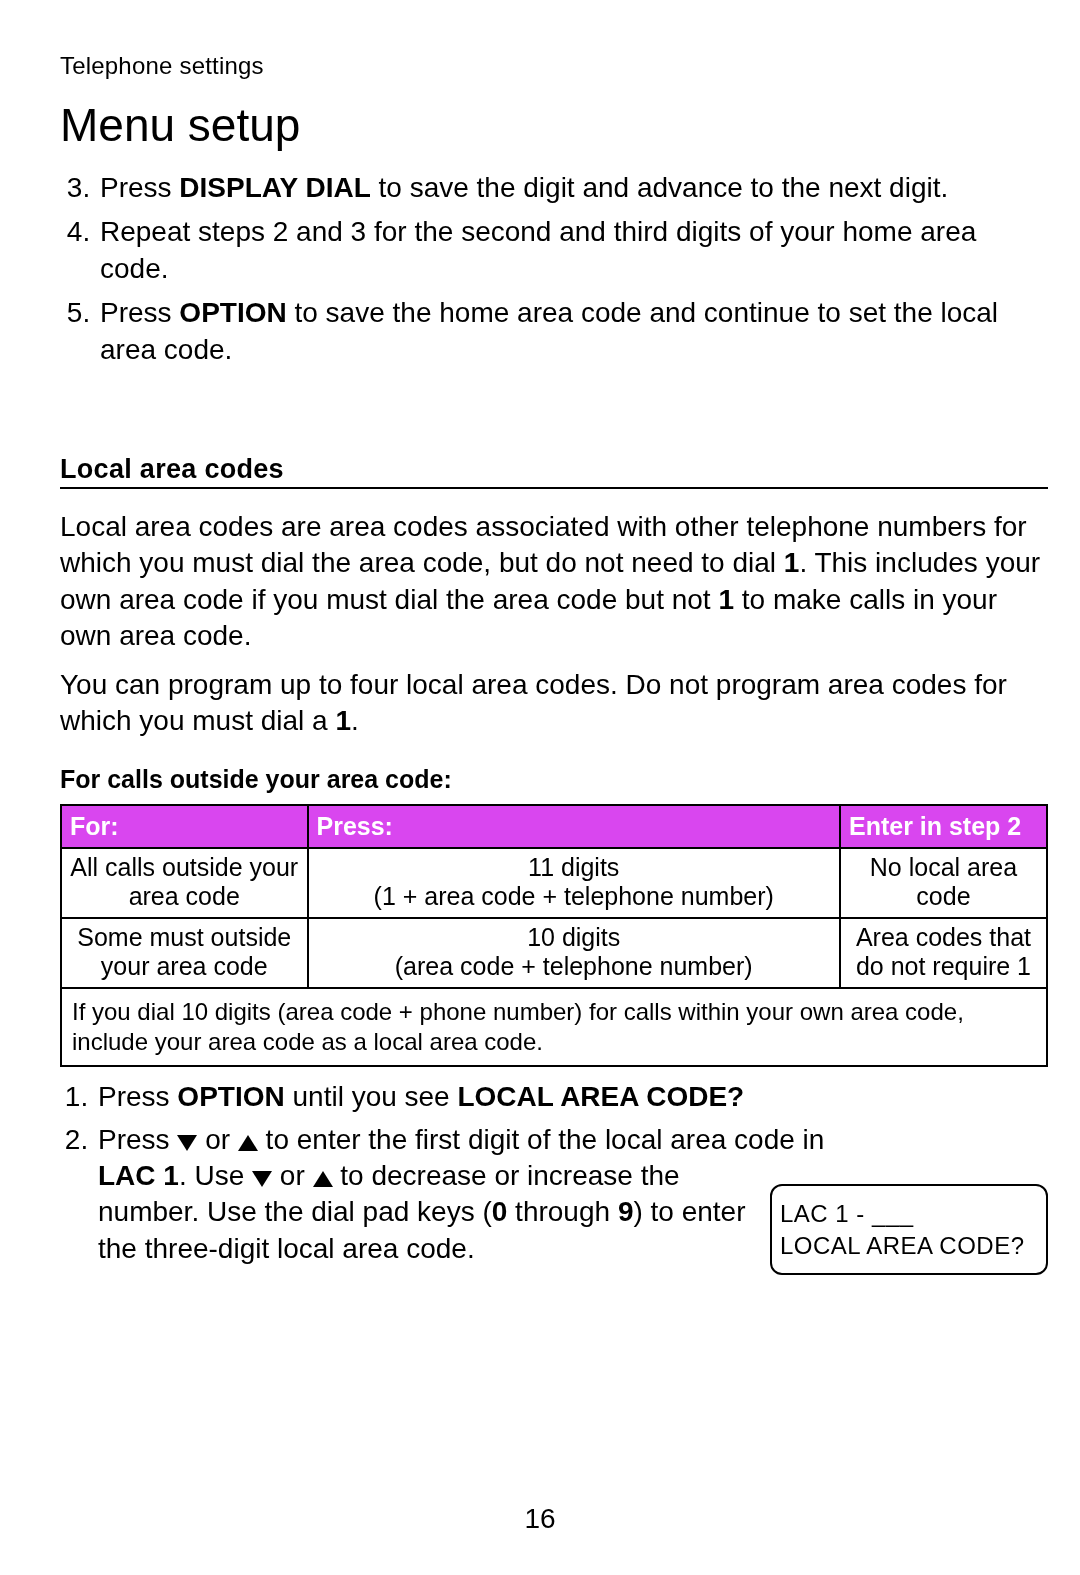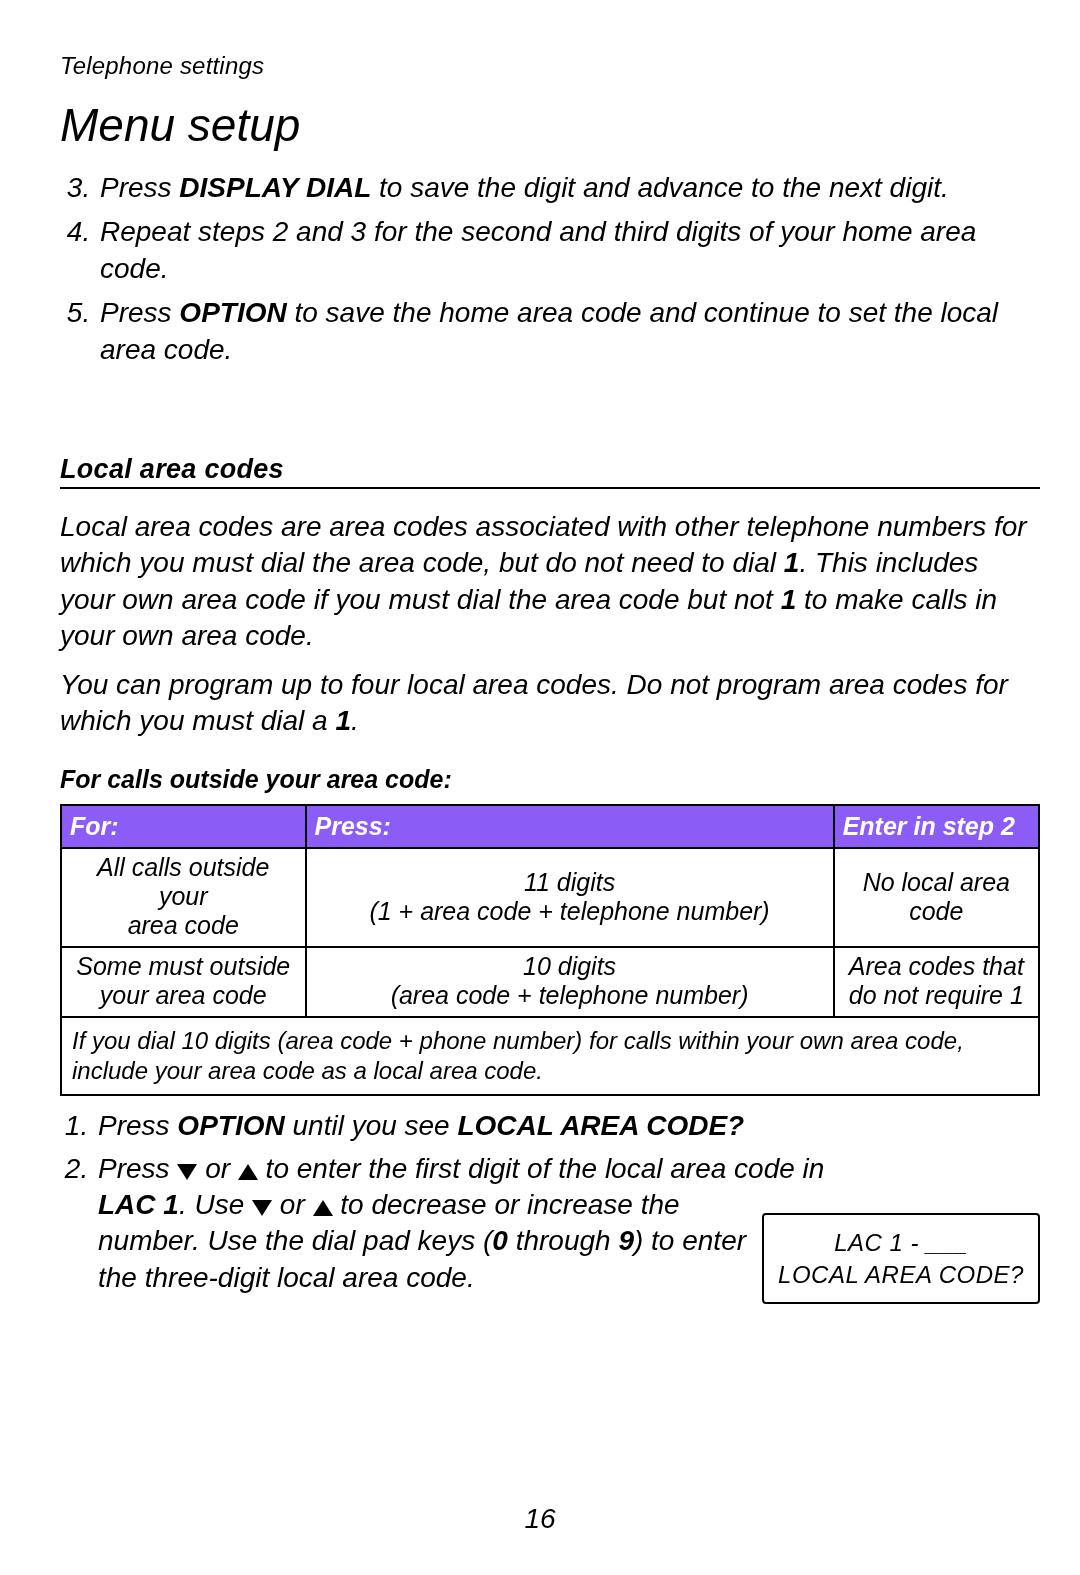--- a/index.html
+++ b/index.html
@@ -6,23 +6,22 @@
   html, body {
     margin: 0;
     padding: 0;
     background: #ffffff;
     font-family: 'Segoe UI', 'Trebuchet MS', Arial, sans-serif;
     color: #000;
   }
   .page {
     width: 1080px;
     height: 1575px;
-    padding: 52px 40px 40px 60px;
+    padding: 52px 32px 40px 60px;
     position: relative;
-    font-style: italic;
   }
   .breadcrumb {
     font-size: 24px;
     margin-bottom: 18px;
     letter-spacing: 0.2px;
   }
   .title {
     font-size: 46px;
     font-weight: 300;
     margin-bottom: 18px;
@@ -63,21 +62,21 @@
     width: 100%;
     border-collapse: collapse;
     font-size: 25px;
   }
   table.ac th, table.ac td {
     border: 2px solid #000;
     padding: 4px 8px 6px 8px;
     vertical-align: middle;
   }
   table.ac th {
-    background: #8b5cf6;
+    background: #d946ef;
     color: #fff;
     text-align: left;
     font-weight: 700;
     font-size: 25px;
     padding: 6px 8px;
   }
   table.ac td.center { text-align: center; }
   table.ac td.span {
     font-size: 24px;
     line-height: 1.25;
@@ -116,23 +115,23 @@
     gap: 5px;
   }
   .step2-text {
     flex: 1;
     font-size: 28px;
     line-height: 1.3;
   }
   .display-box {
     width: 278px;
     border: 2px solid #000;
-    border-radius: 4px;
+    border-radius: 12px;
     padding: 12px 8px 10px 8px;
-    text-align: center;
+    text-align: left;
     font-size: 24px;
     line-height: 1.35;
     margin-top: 26px;
     flex-shrink: 0;
     letter-spacing: 0.5px;
   }
   .pagenum {
     position: absolute;
     bottom: 40px;
     left: 0; right: 0;

